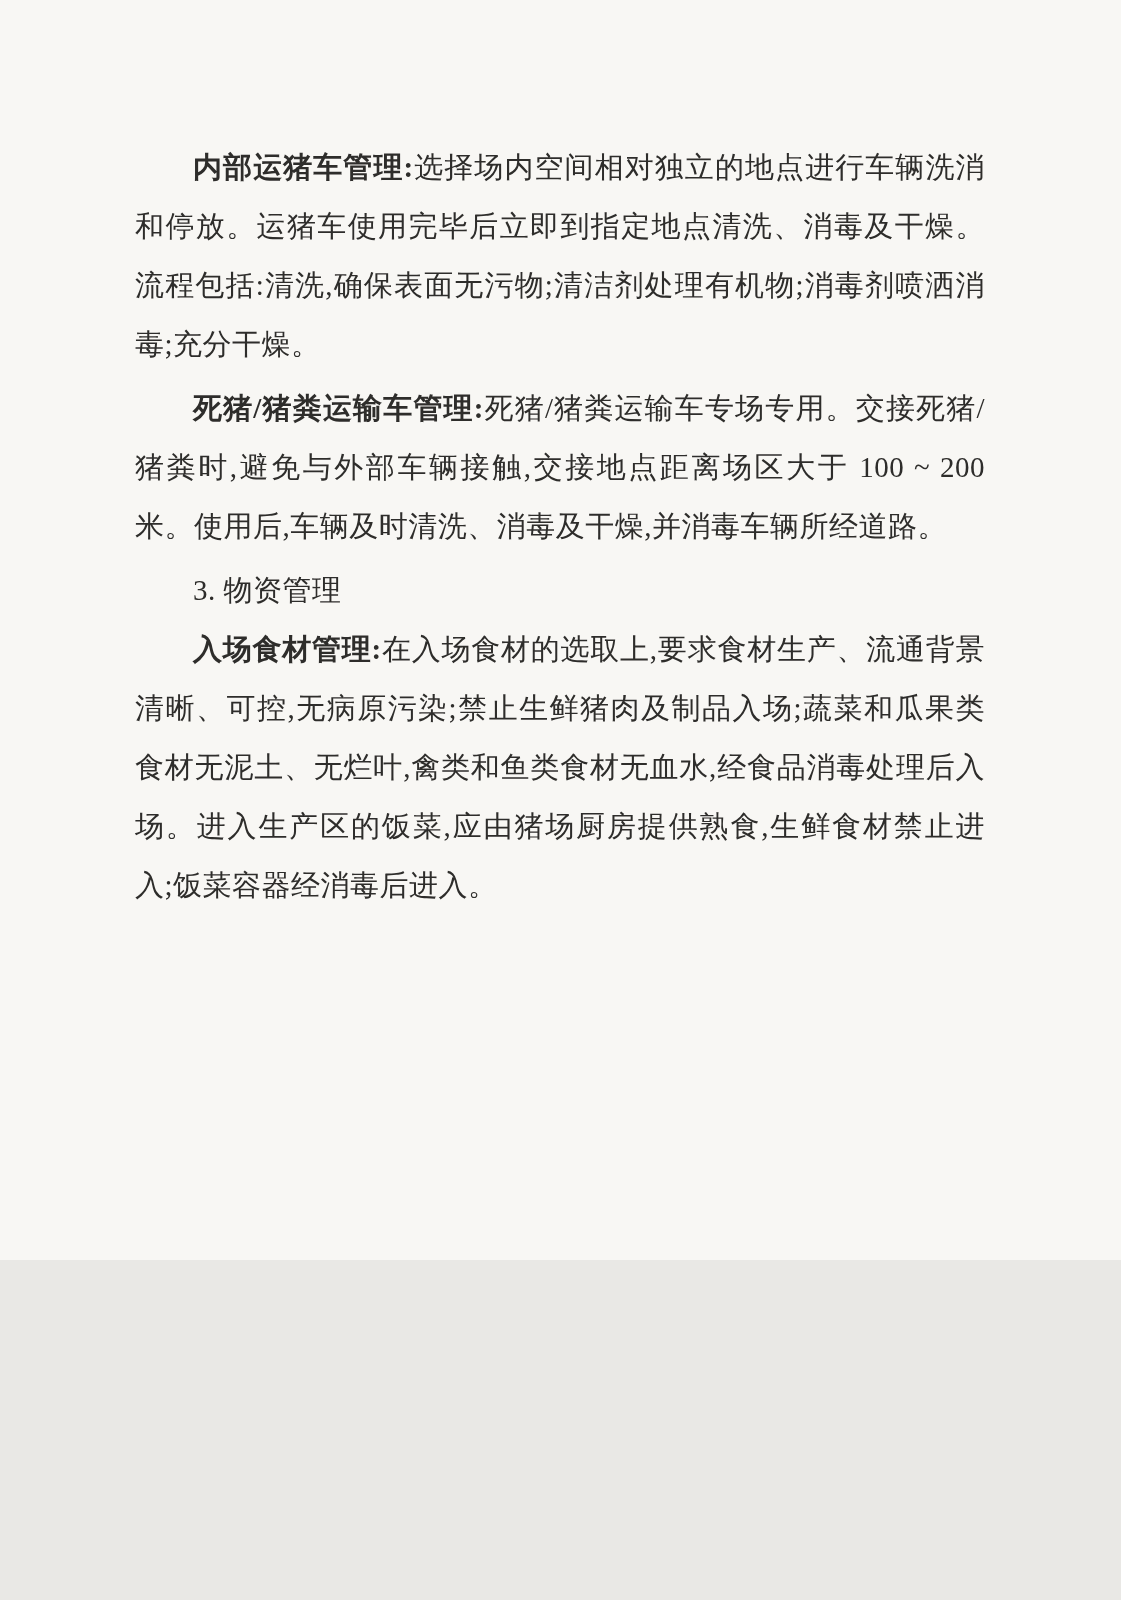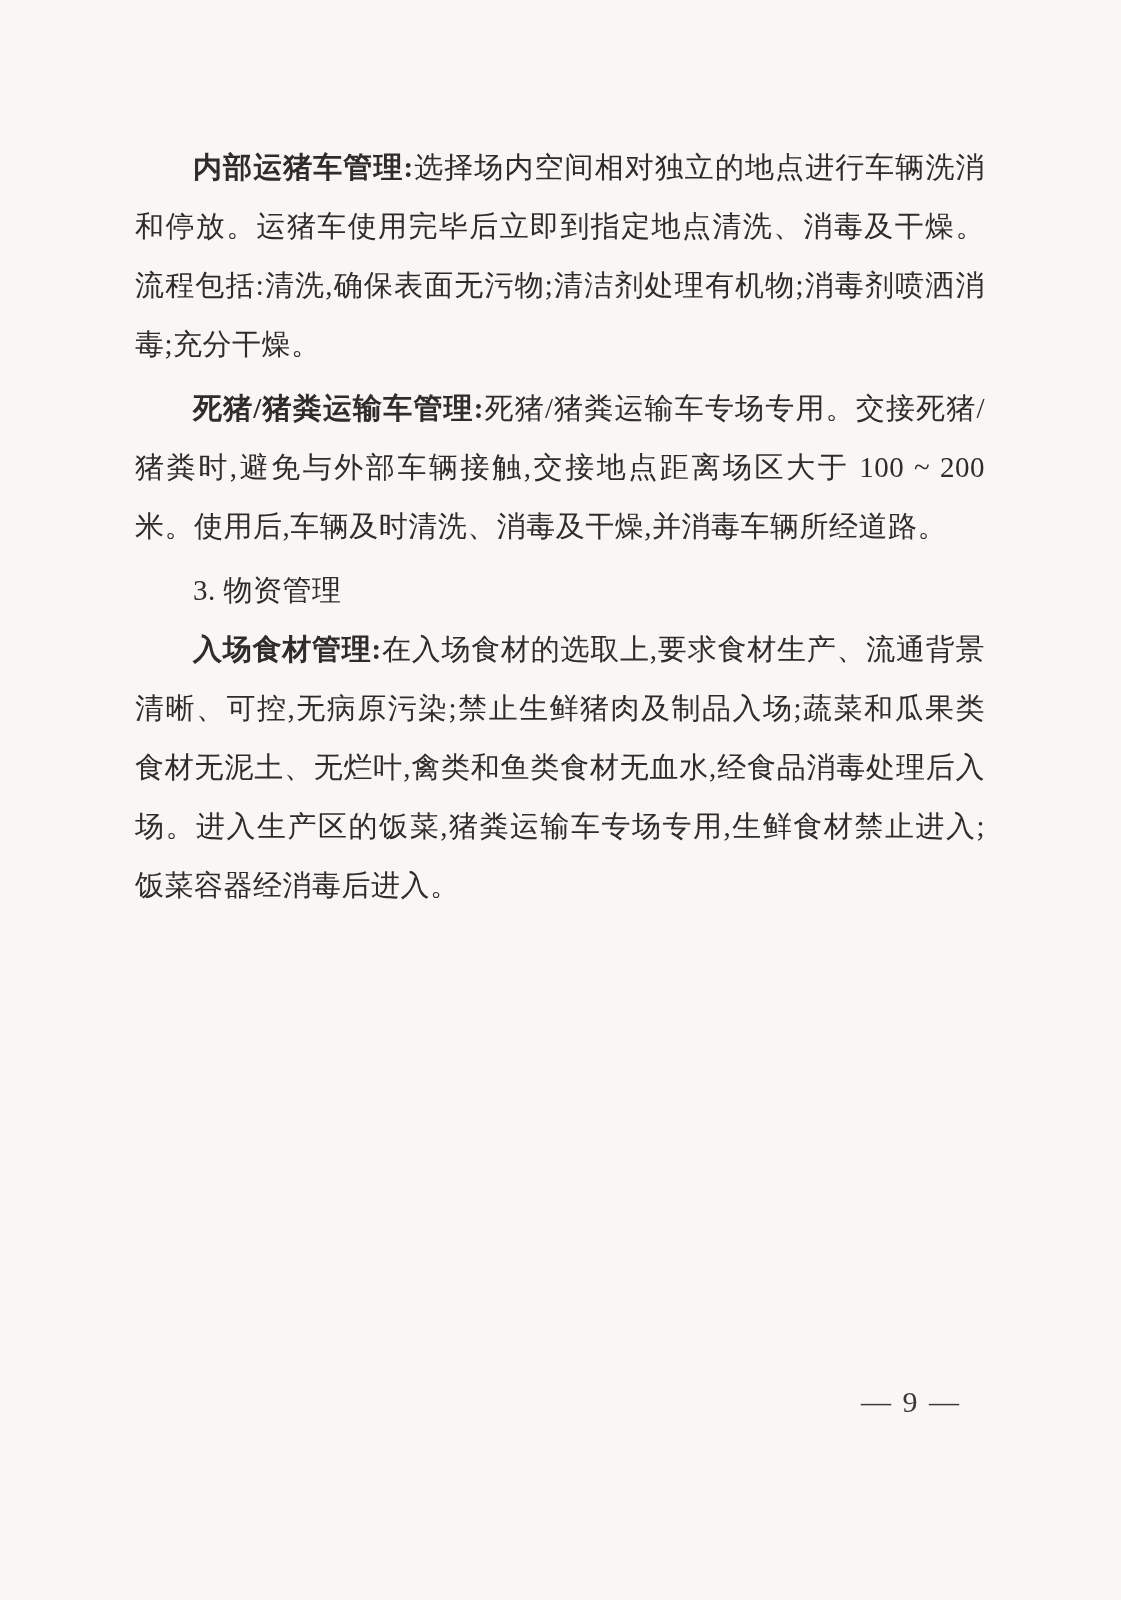--- a/index.html
+++ b/index.html
@@ -3,21 +3,21 @@
 <meta charset="utf-8">
 <style>
   html, body {
     margin: 0;
     padding: 0;
     background: #e9e8e5;
   }
   .page {
     position: relative;
     width: 1121px;
-    height: 1600px;
+    height: 1260px;
     margin: 0 auto;
     background: #f8f7f4;
     color: #2e2d2b;
     font-family: "Liberation Serif", "DejaVu Serif", serif;
     overflow: hidden;
   }
   .content {
     position: absolute;
     left: 135px;
     top: 138px;
@@ -60,19 +60,19 @@
 <div class="page">
   <div class="content">
 
     <p class="para"><span class="lead">内部运猪车管理:</span><span class="body-text">选择场内空间相对独立的地点进行车辆洗消和停放。运猪车使用完毕后立即到指定地点清洗、消毒及干燥。流程包括:清洗,确保表面无污物;清洁剂处理有机物;消毒剂喷洒消毒;充分干燥。</span></p>
 
     <p class="para"><span class="lead">死猪/猪粪运输车管理:</span><span class="body-text">死猪/猪粪运输车专场专用。交接死猪/猪粪时,避免与外部车辆接触,交接地点距离场区大于 100 ~ 200 米。使用后,车辆及时清洗、消毒及干燥,并消毒车辆所经道路。</span></p>
 
     <h3 class="heading">3. 物资管理</h3>
 
 
-    <p class="para"><span class="lead">入场食材管理:</span><span class="body-text">在入场食材的选取上,要求食材生产、流通背景清晰、可控,无病原污染;禁止生鲜猪肉及制品入场;蔬菜和瓜果类食材无泥土、无烂叶,禽类和鱼类食材无血水,经食品消毒处理后入场。进入生产区的饭菜,猪粪运输车专场专用,生鲜食材禁止进入;饭菜容器经消毒后进入。</span></p>
+    <p class="para"><span class="lead">入场食材管理:</span><span class="body-text">在入场食材的选取上,要求食材生产、流通背景清晰、可控,无病原污染;禁止生鲜猪肉及制品入场;蔬菜和瓜果类食材无泥土、无烂叶,禽类和鱼类食材无血水,经食品消毒处理后入场。进入生产区的饭菜,应由猪场厨房提供熟食,生鲜食材禁止进入;饭菜容器经消毒后进入。</span></p>
 
 
   </div>
 
   <div class="page-number">— 9 —</div>
 </div>
 
 </body></html>

